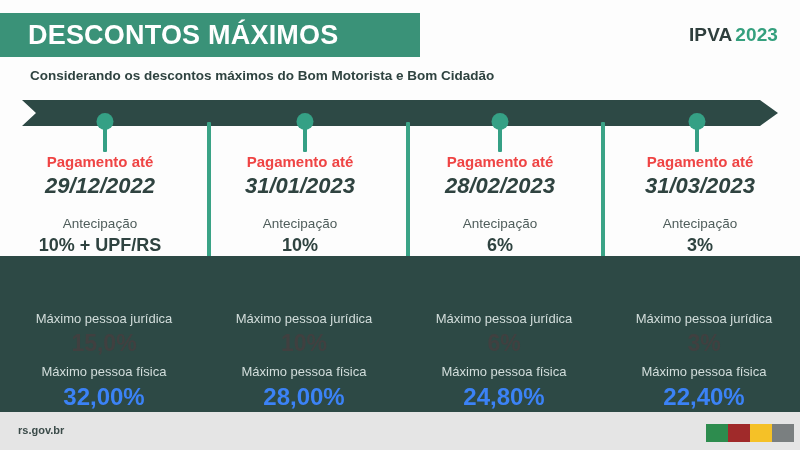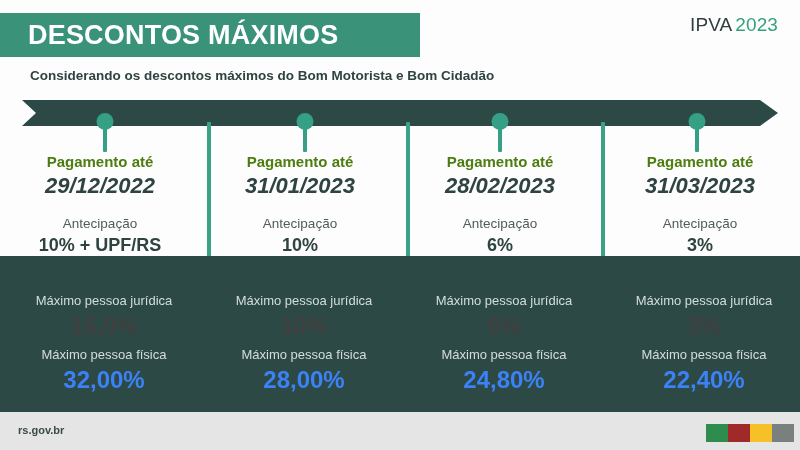--- a/index.html
+++ b/index.html
@@ -26,23 +26,23 @@
   .title-bar .title-text {
     color:#ffffff;
     font-size:27px;
     font-weight:bold;
     letter-spacing:0.2px;
     padding-left:28px;
     line-height:1;
   }
   .brand {
     position:absolute;
-    right:22px; top:14px;
+    right:22px; top:24px;
     font-size:19px;
-    font-weight:normal;
+    font-weight:bold;
     letter-spacing:0.1px;
     white-space:nowrap;
   }
   .brand .brand-ipva { color:#2f3f3d; }
   .brand .brand-year { color:#35a07e; margin-left:3px; }
 
   .subtitle {
     position:absolute;
     left:30px; top:68px;
     font-size:13.5px;
@@ -116,21 +116,21 @@
     height:106px;
     width:100%;
     display:flex;
     flex-direction:column;
     align-items:center;
     padding-top:3px;
   }
   .pay-label {
     font-size:15px;
     font-weight:bold;
-    color:#4d7c0f;
+    color:#ef4444;
     line-height:1.25;
   }
   .pay-date {
     font-size:22px;
     font-weight:bold;
     color:#2f4340;
     line-height:1.2;
     margin-top:1px;
     font-style:italic;
   }
@@ -161,21 +161,21 @@
     left:0; top:256px;
     width:800px; height:156px;
     display:grid;
     grid-template-columns:repeat(4,1fr);
     pointer-events:none;
   }
   .col-bot {
     display:flex;
     flex-direction:column;
     align-items:center;
-    justify-content:center;
+    justify-content:flex-end;
     padding-top:20px;
     padding-left:8px;
   }
   .pj-label {
     font-size:13px;
     color:#d3dedc;
     line-height:1.25;
     text-align:center;
     max-width:140px;
   }

